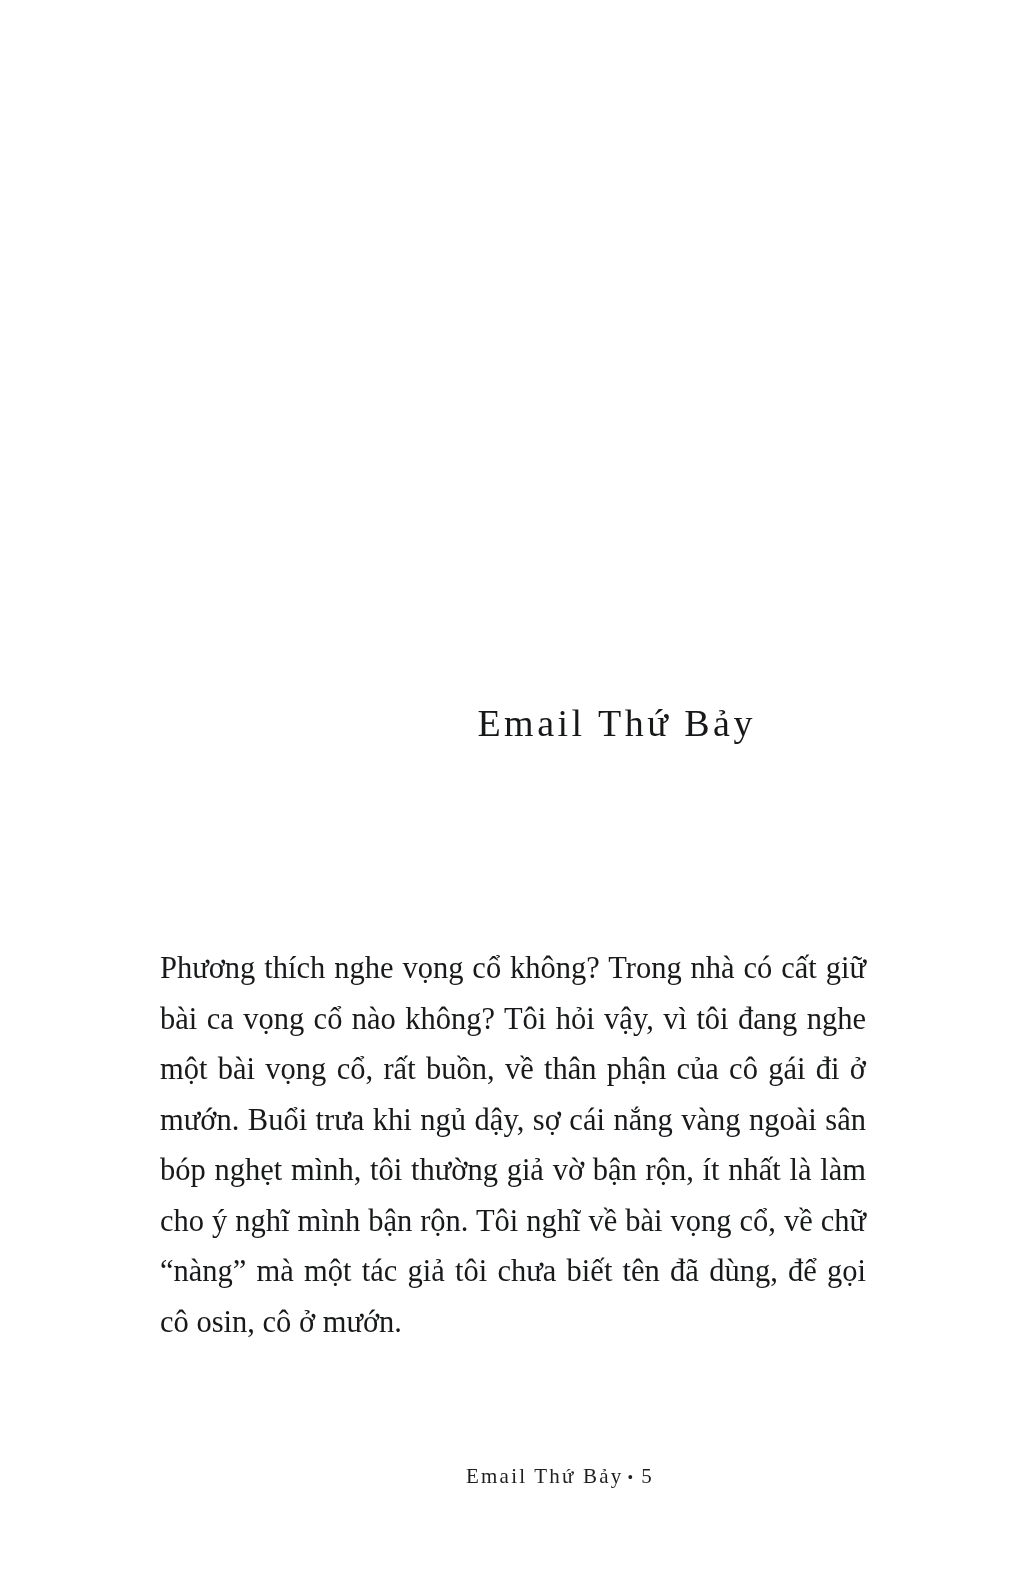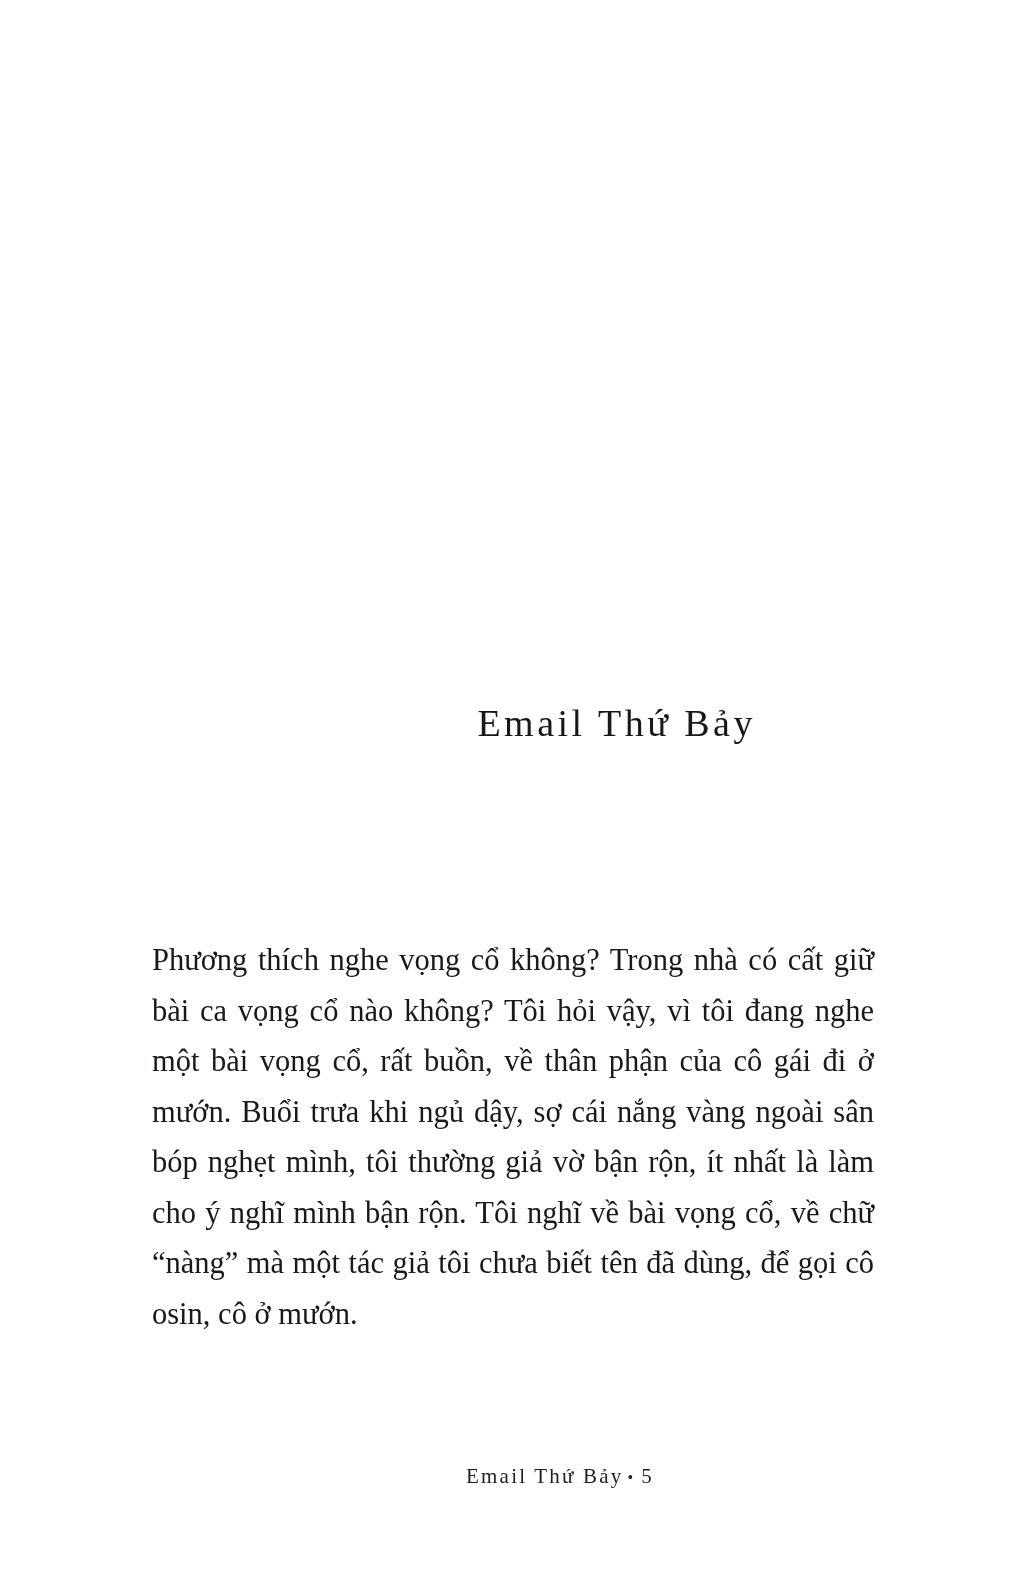--- a/index.html
+++ b/index.html
@@ -35,21 +35,21 @@
     line-height: 1.2;
     white-space: nowrap;
   }
   .body-block {
     position: absolute;
     left: 152px;
     top: 935px;
     width: 722px;
   }
   .body-text {
-    margin: 0;
+    margin: 8px;
     font-family: "Liberation Serif", serif;
     font-size: 30.5px;
     line-height: 50.5px;
     color: #17191b;
     text-align: justify;
     text-justify: inter-word;
     text-indent: 0;
     hyphens: none;
   }
   .footer {

